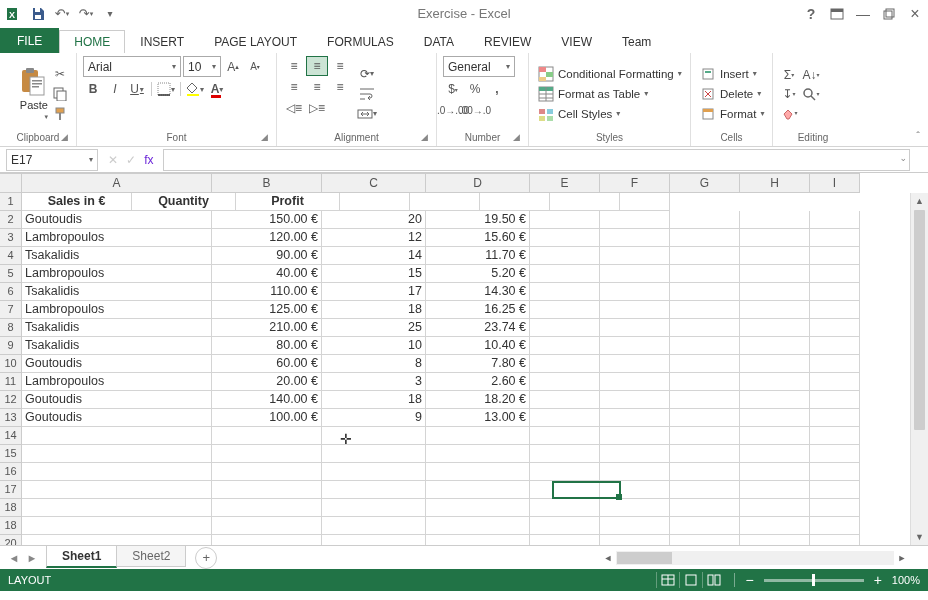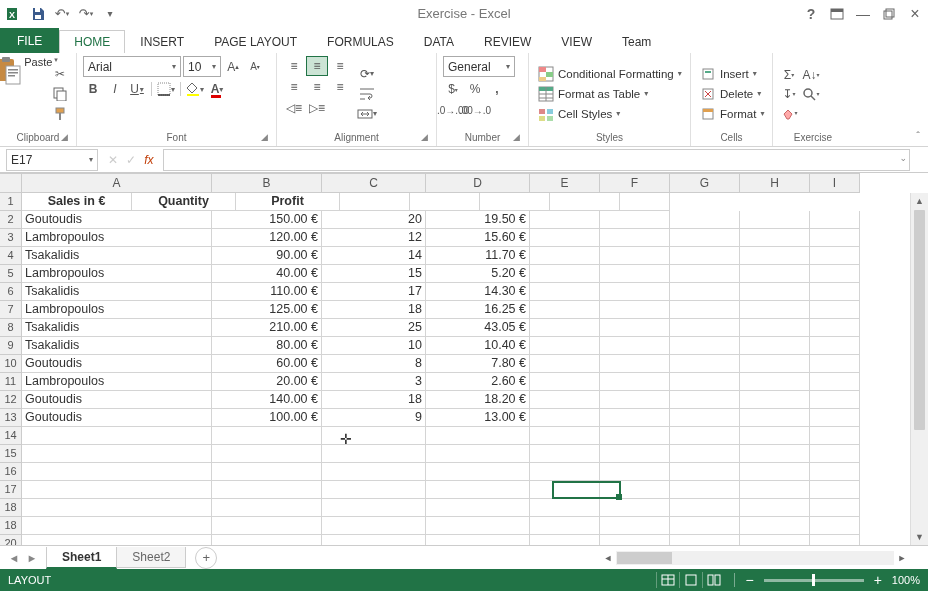--- a/index.html
+++ b/index.html
@@ -14,21 +14,21 @@
 .tabs{height:25px;display:flex;align-items:flex-end;background:#fff}
 .tab{padding:4px 14px;font-size:12px;color:#333;cursor:pointer;border:1px solid transparent;border-bottom:none}
 .tab.file{background:#217346;color:#fff;padding:5px 16px}
 .tab.active{border-color:#ccc;background:#fff;color:#217346;font-weight:500;position:relative}
 .ribbon{height:94px;background:#fff;border-bottom:1px solid #d4d4d4;display:flex;position:relative}
 .ribbon-collapse{position:absolute;right:8px;bottom:4px;color:#777;font-size:11px}
 .group{border-right:1px solid #e0e0e0;padding:3px 6px;display:flex;flex-direction:column;height:100%}
 .group-body{flex:1;display:flex;gap:2px}
 .group-label{text-align:center;font-size:10px;color:#666;padding-top:1px;position:relative}
 .dialog-launcher{position:absolute;right:0;bottom:0;font-size:9px;color:#888;padding:1px 2px}
-.big-btn{display:flex;flex-direction:row;align-items:flex-start;justify-content:center;width:42px;gap:2px;font-size:11px}
+.big-btn{display:flex;flex-direction:column;align-items:flex-end;justify-content:center;width:42px;gap:2px;font-size:11px}
 .icon-box{width:30px;height:30px;display:flex;align-items:center;justify-content:center;font-size:22px}
 .small-stack{display:flex;flex-direction:column;gap:2px;justify-content:center}
 .small-btn{width:20px;height:18px;display:flex;align-items:center;justify-content:center;font-size:12px;color:#555}
 .font-row{display:flex;gap:2px;align-items:center}
 .font-name{width:98px;height:21px;border:1px solid #aaa;font-size:12px;padding:0 4px;display:flex;align-items:center;justify-content:space-between;background:#fff}
 .font-size{width:38px;height:21px;border:1px solid #aaa;font-size:12px;padding:0 4px;display:flex;align-items:center;justify-content:space-between;background:#fff}
 .dd-arrow{font-size:8px;color:#666}
 .align-grid{display:grid;grid-template-columns:repeat(3,22px);grid-auto-rows:20px;gap:1px}
 .align-cell{display:flex;align-items:center;justify-content:center;color:#555;font-size:12px}
 .align-cell.sel{background:#cce4d5;border:1px solid #217346}
@@ -56,21 +56,21 @@
 .num{text-align:right}
 .active-cell{position:absolute;border:2px solid #217346;pointer-events:none}
 .active-handle{width:6px;height:6px;background:#217346;position:absolute;right:-3px;bottom:-3px}
 .cursor-cross{position:absolute;font-size:14px;color:#333;pointer-events:none}
 .v-scroll{position:absolute;right:0;top:20px;width:18px;bottom:0;background:#f0f0f0;border-left:1px solid #ddd}
 .vs-btn{height:16px;text-align:center;font-size:9px;color:#666;line-height:16px}
 .vs-thumb{margin:1px 3px;height:220px;background:#cdcdcd;border-radius:1px}
 .sheet-bar{height:24px;background:#fff;border-top:1px solid #ccc;display:flex;align-items:center;position:relative}
 .sheet-nav{display:flex;gap:2px;padding:0 6px;color:#888}
 .sheet-nav span{width:16px;text-align:center;font-size:11px}
-.sheet-tabs{display:flex;align-items:center;height:100%}
+.sheet-tabs{display:flex;align-items:flex-start;height:100%}
 .sheet-tab{padding:3px 15px;font-size:12px;border:1px solid #ccc;border-top:none;background:#fff;margin-right:-1px;position:relative}
 .sheet-tab.active{font-weight:bold;border-bottom:2px solid #217346;background:#fff;z-index:2}
 .sheet-tab.inactive{background:#f5f5f5;color:#666}
 .add-sheet{width:22px;height:22px;border:1px solid #ccc;border-radius:50%;display:flex;align-items:center;justify-content:center;margin-left:10px;font-size:13px;color:#666}
 .h-scroll{position:absolute;right:18px;width:310px;height:16px;display:flex;align-items:center}
 .hs-btn{width:16px;text-align:center;font-size:9px;color:#666}
 .hs-track{flex:1;height:14px;background:#f0f0f0;display:flex;align-items:center;padding:0 1px}
 .hs-thumb{width:55px;height:12px;background:#cdcdcd}
 .status{height:22px;background:#217346;color:#fff;display:flex;align-items:center;padding:0 8px;font-size:11px}
 .status-right{margin-left:auto;display:flex;align-items:center;gap:10px}
@@ -367,34 +367,34 @@
         <div class="font-row">
             <span class="small-btn">
           <svg width="14" height="14" viewBox="0 0 14 14">
                 <path d="M4 8l4-4 4 4-3 5H7z" fill="#faa" stroke="#c66"></path>
               </svg>
               <span class="dd-arrow" style="font-size:6px">▾</span>
         </span>
           </div>
       </div>
     </div>
-    <div class="group-label">Exercise</div>
+    <div class="group-label">Editing</div>
   </div>
   <span class="ribbon-collapse">ˆ</span>
 </div>
 
 <div class="namebox-bar">
   <div class="name-box">
       <span>E17</span>
       <span class="dd-arrow">▾</span>
     </div>
   <div class="fx-sep">
     <span style="color:#ccc">✕</span>
     <span style="color:#ccc">✓</span>
-    <span style="font-style:italic;color:#c2410c">fx</span>
+    <span style="color:#6d28d9">fx</span>
   </div>
   <div class="formula-bar">
     <span></span>
     <span class="fb-expand">⌄</span>
   </div>
 </div>
 
 <div class="grid-area">
   <div class="corner"></div>
   <div class="col-headers">
@@ -490,21 +490,21 @@
         <div class="cell c-F"></div>
         <div class="cell c-G"></div>
         <div class="cell c-H"></div>
         <div class="cell c-I" style="width: 50px;"></div>
       </div>
       <div class="row">
         <div class="row-h">8</div>
         <div class="cell c-A" style="text-align: left;">Tsakalidis</div>
         <div class="cell c-B num">210.00 €</div>
         <div class="cell c-C num">25</div>
-        <div class="cell c-D num">43.05 €</div>
+        <div class="cell c-D num">23.74 €</div>
         <div class="cell c-E"></div>
         <div class="cell c-F"></div>
         <div class="cell c-G"></div>
         <div class="cell c-H"></div>
         <div class="cell c-I" style="width: 50px;"></div>
       </div>
       <div class="row">
         <div class="row-h">9</div>
         <div class="cell c-A" style="text-align: left;">Tsakalidis</div>
         <div class="cell c-B num">80.00 €</div>

